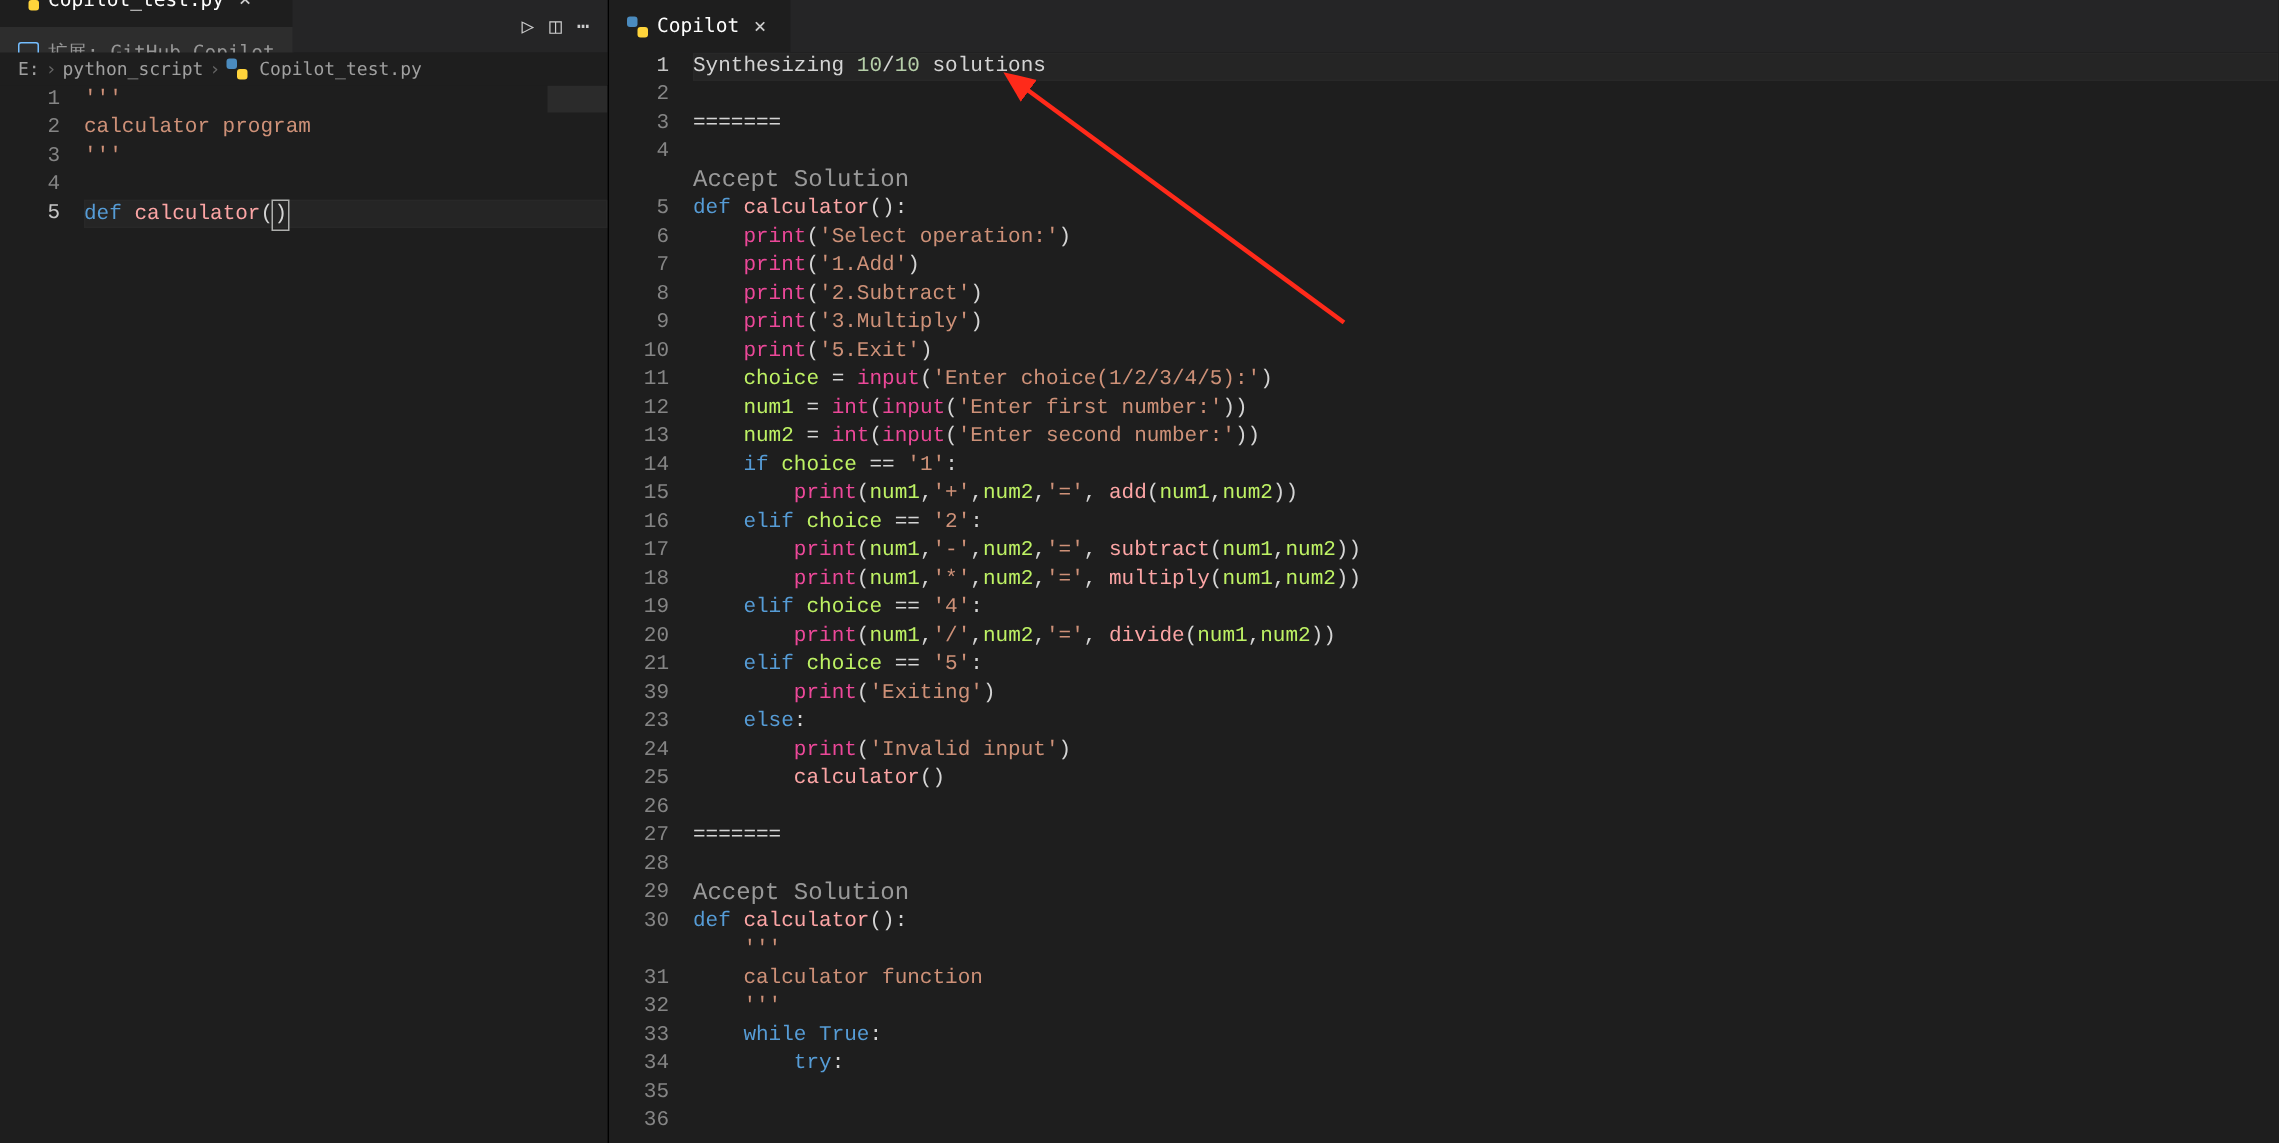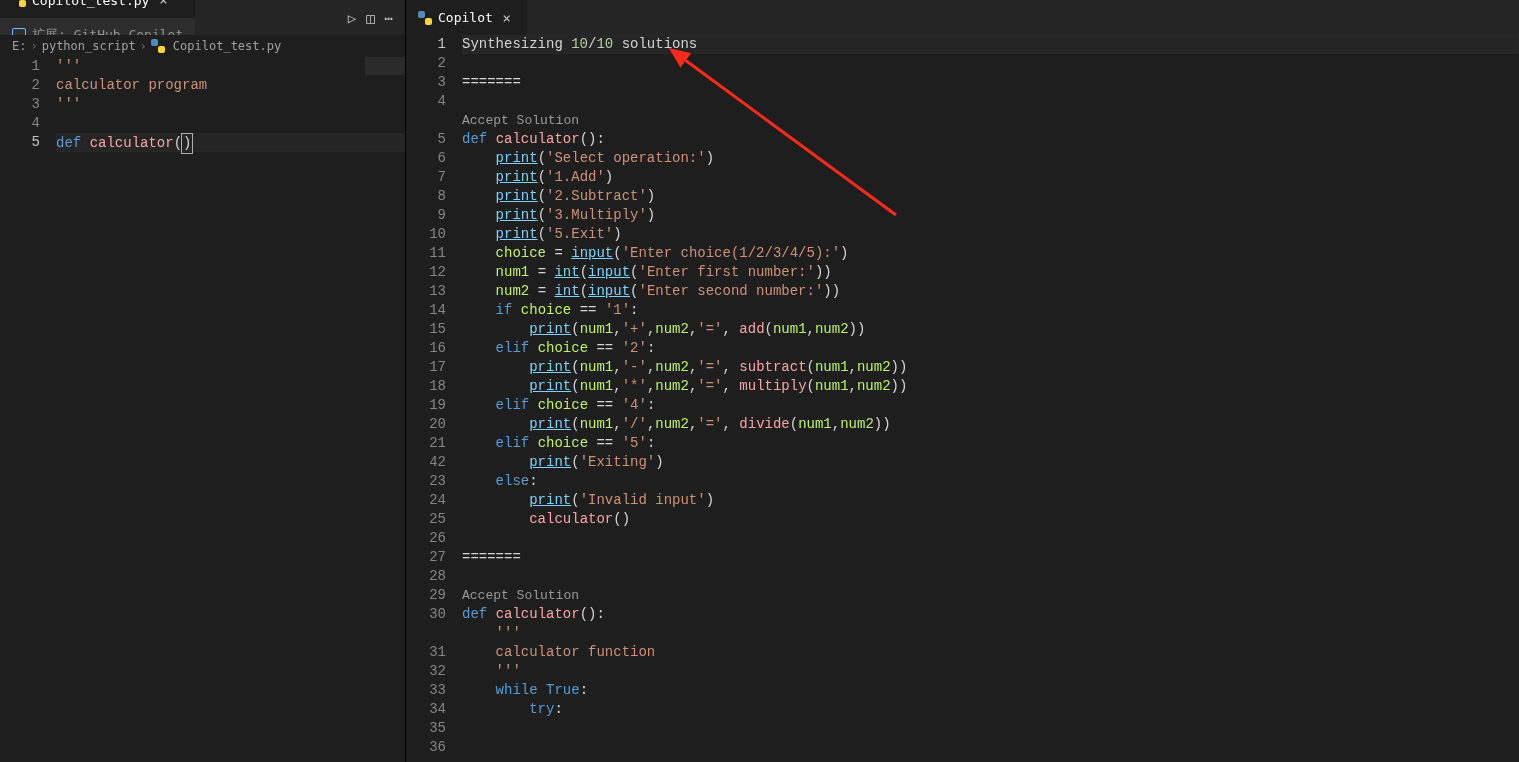--- a/index.html
+++ b/index.html
@@ -32,30 +32,30 @@
 
 .editor { flex:1; display:flex; font-family:Consolas,"Courier New",monospace; font-size:14px; line-height:19px; overflow:hidden; position:relative; }
 .gutter { width:56px; text-align:right; padding-right:16px; color:#858585; user-select:none; background:#1e1e1e; }
 .gutter .ln { height:19px; }
 .gutter .ln.current { color:#c6c6c6; }
 .code { flex:1; background:#1e1e1e; position:relative; }
 .code-line { height:19px; white-space:pre; }
 .current-line { background:rgba(255,255,255,0.03); box-shadow:inset 0 0 0 1px #282828; }
 
 
-.codelens { height:19px; color:#999999; font-size:13px; padding-left:0; display:flex; align-items:center; }
+.codelens { height:19px; color:#999999; font-size:16px; padding-left:0; display:flex; align-items:center; }
 .codelens span { cursor:pointer; }
 
 
 .tk-kw   { color:#569cd6; }
 .tk-fn   { color:#fca5a5; }
 .tk-pn   { color:#d4d4d4; }
 .tk-str  { color:#ce9178; }
 .tk-num  { color:#b5cea8; }
-.tk-bi   { color:#7dd3fc;text-decoration:underline; }   
+.tk-bi   { color:#ec4899; }   
 .tk-var  { color:#bef264; }
 
 .cursor-box { display:inline-block; border:1px solid #aeafad; padding:0 1px; margin-left:-1px; }
 
 
 .minimap-hint { position:absolute; top:0; right:0; width:40px; height:18px; background:rgba(200,200,200,0.08); }
 
 
 .arrow-overlay { position:absolute; pointer-events:none; top:0; left:0; }
 
@@ -147,21 +147,21 @@
         <div class="ln">12</div>
         <div class="ln">13</div>
         <div class="ln">14</div>
         <div class="ln">15</div>
         <div class="ln">16</div>
         <div class="ln">17</div>
         <div class="ln">18</div>
         <div class="ln">19</div>
         <div class="ln">20</div>
         <div class="ln">21</div>
-        <div class="ln">42</div>
+        <div class="ln">39</div>
         <div class="ln">23</div>
         <div class="ln">24</div>
         <div class="ln">25</div>
         <div class="ln">26</div>
         <div class="ln">27</div>
         <div class="ln">28</div>
         <div class="ln">29</div>
         <div class="ln">30</div>
         <div class="ln">&nbsp;</div>
         <div class="ln">31</div>

